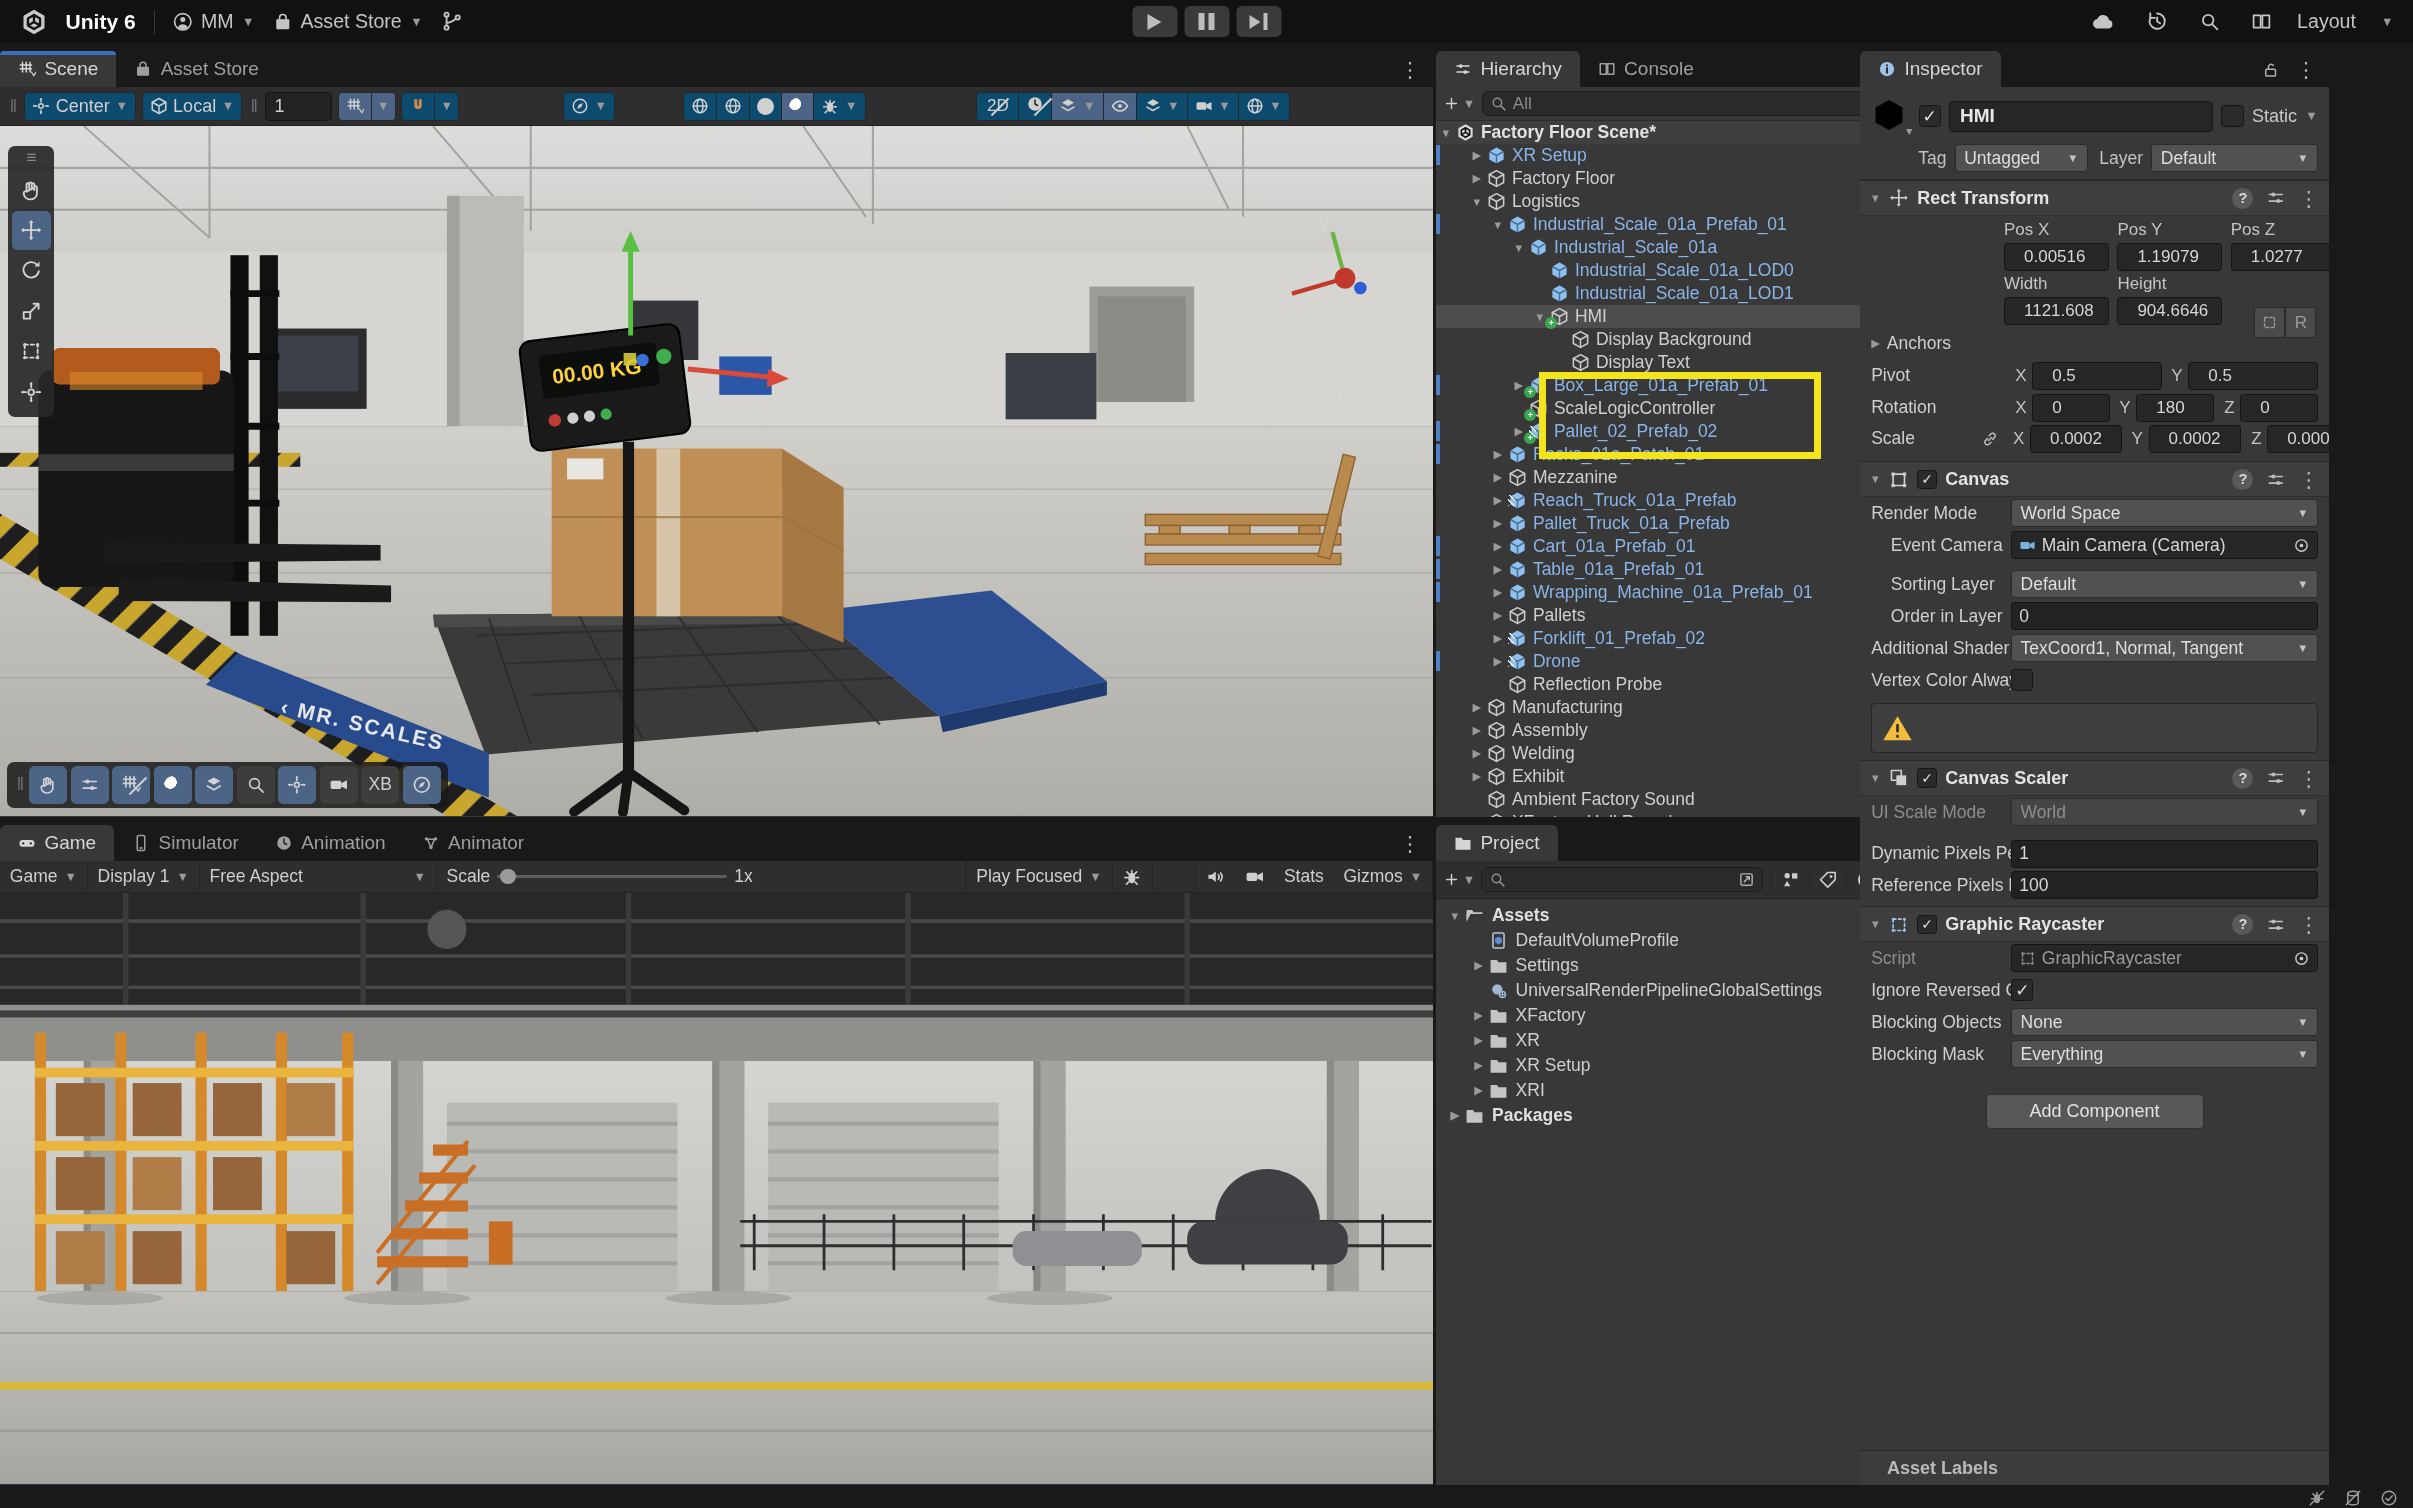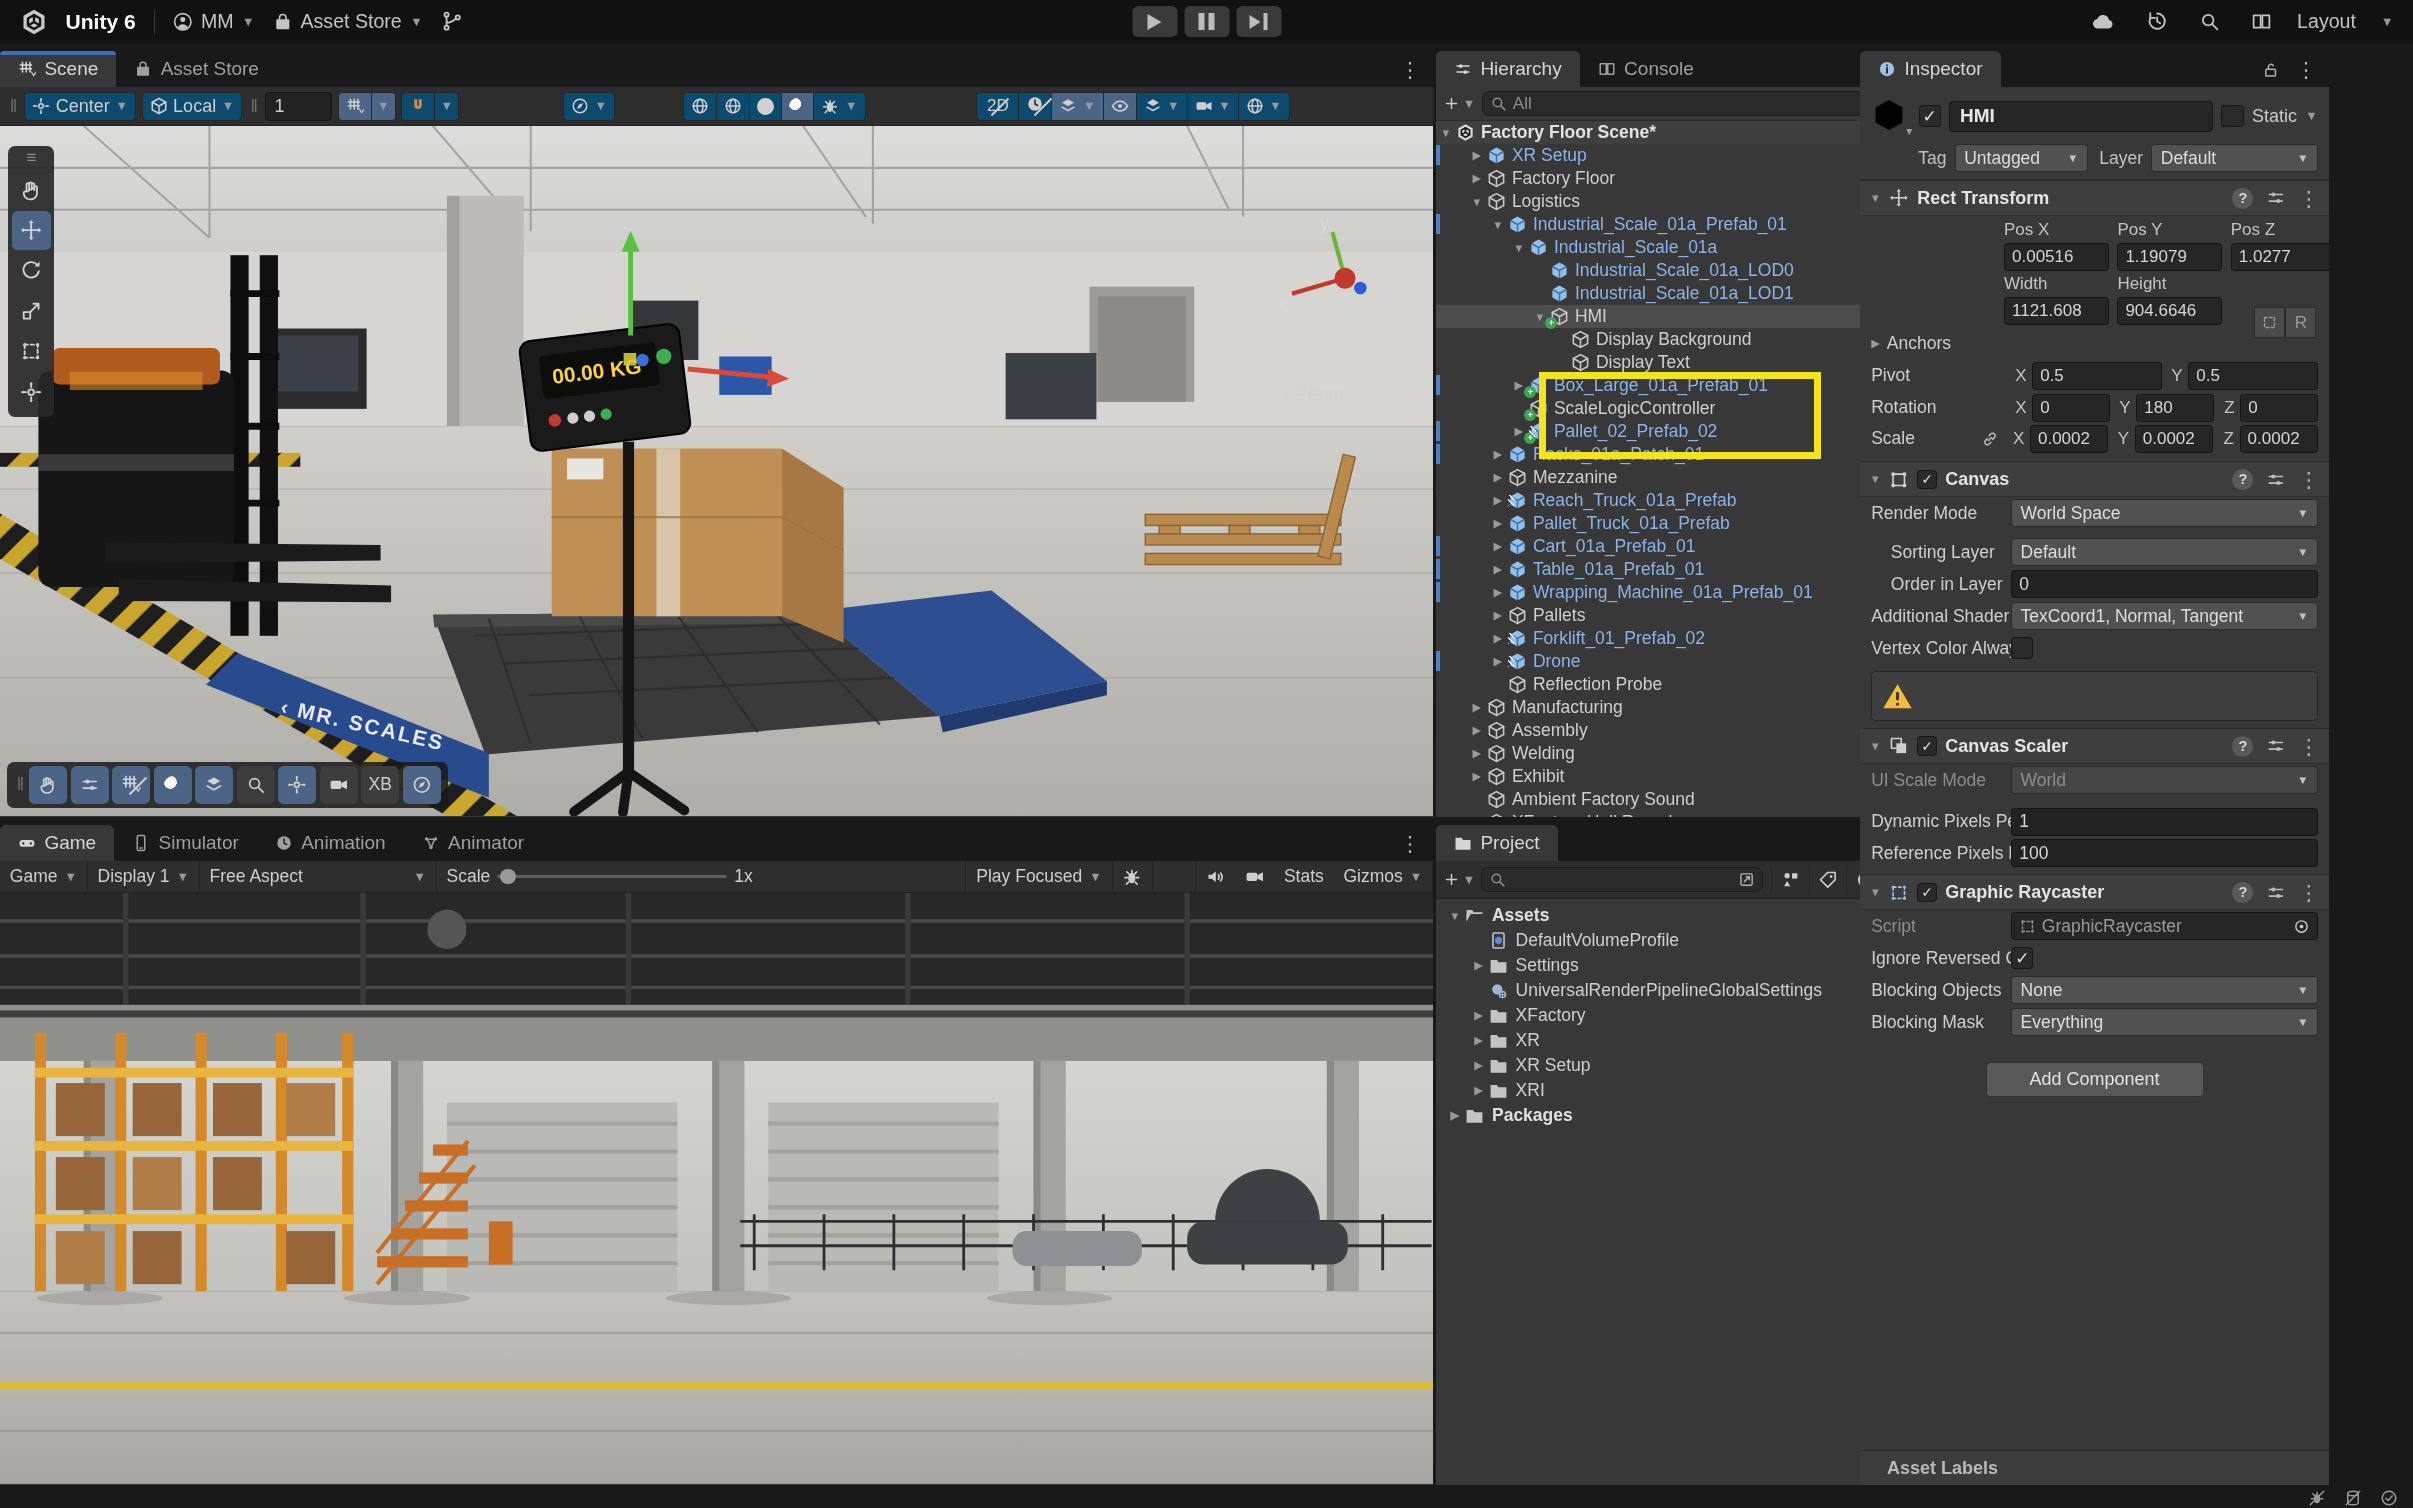--- a/index.html
+++ b/index.html
@@ -114,21 +114,21 @@
   .comp-head .right{margin-left:auto;display:flex;align-items:center;gap:12.6px;color:#bdbdbd}
   .qmark{width:21px;height:21px;border-radius:50%;background:#5a5a5a;color:#d8d8d8;font-size:14.7px;display:flex;align-items:center;justify-content:center;font-weight:bold}
   .irow{display:flex;align-items:center;min-height:32px;padding:1.4px 11.2px}
   .ilabel{width:140px;flex:none;font-size:17.5px;color:#cfcfcf;overflow:hidden;white-space:nowrap}
   .ilabel.ind{padding-left:19.6px}
   .ilabel.dim{color:#8d8d8d}
   .ifield{flex:1;height:28px;background:#262626;border:0.7px solid #141414;border-radius:3.5px;display:flex;align-items:center;padding:0 7px;font-size:17.5px;color:#d6d6d6;gap:5.6px}
   .ifield .target{margin-left:auto;color:#c9c9c9}
   .rt-grid{margin:4.2px 11.2px 2.8px 144px;display:grid;grid-template-columns:105px 105px 105px;gap:2.8px 8.4px;align-items:center}
   .rt-lab{font-size:17px;color:#c4c4c4}
-  .rt-field{height:28px;background:#262626;border:0.7px solid #141414;border-radius:3.5px;display:flex;align-items:center;padding:0 7px;font-size:17px;color:#d6d6d6}
+  .rt-field{height:28px;background:#262626;border:0.7px solid #141414;border-radius:3.5px;display:flex;align-items:center;padding:0 19px;font-size:17px;color:#d6d6d6}
   .rt-side{position:absolute;right:12.6px;display:flex}
   .rt-side .sbtn{width:31px;height:31px;background:#4a4a4a;border:0.7px solid #2a2a2a;display:flex;align-items:center;justify-content:center;color:#9a9a9a;font-size:17px}
   .vec3{display:flex;align-items:center;gap:5.6px;flex:1}
   .axlab{font-size:17px;color:#c4c4c4;width:15.4px;text-align:right}
   .vec3 .rt-field{flex:1}
   .warnbox{margin:7px 11.2px;background:#3e3e3e;border:0.7px solid #262626;border-radius:4.2px;display:flex;gap:9.8px;padding:8.4px 9.8px;align-items:center}
   .warnbox svg{width:31px;height:31px;flex:none}
   .warntext{font-size:14.7px;line-height:1.25;color:#c6c6c6}
   #add-comp{margin:24px auto 0;width:218px;height:35px;background:#585858;border:0.7px solid #303030;border-radius:4.2px;display:flex;align-items:center;justify-content:center;font-size:18px;color:#e2e2e2}
   #asset-labels{position:absolute;bottom:0;left:0;right:0;height:35px;background:#3c3c3c;border-top:1.4px solid #2a2a2a;display:flex;align-items:center;padding:0 27px;font-size:18px;color:#b9b9b9;font-weight:bold}
@@ -1567,20 +1567,32 @@
         <span class="kebab">⋮</span>
       </span>
     </div>
     <div class="irow">
       <span class="ilabel">Render Mode</span>
       <div class="dropdown" style="flex:1">
           <span>World Space</span>
           <span class="dcaret">▼</span>
         </div>
     </div>
+    <div class="irow">
+      <span class="ilabel ind">Event Camera</span>
+      <div class="ifield">
+        <svg class="ic" style="width:17px;height:17px;color:#79b1e0" viewBox="0 0 24 24" width="17" height="17">
+            <use href="#i-vcam"></use>
+          </svg>
+        <span>Main Camera (Camera)</span>
+        <svg class="ic target" style="width:17px;height:17px" viewBox="0 0 24 24" width="17" height="17">
+            <use href="#i-target"></use>
+          </svg>
+      </div>
+    </div>
     <div class="irow" style="margin-top:7px">
       <span class="ilabel ind">Sorting Layer</span>
       <div class="dropdown" style="flex:1">
           <span>Default</span>
           <span class="dcaret">▼</span>
         </div>
     </div>
     <div class="irow">
       <span class="ilabel ind">Order in Layer</span>
       <div class="ifield" style="background:#222">

